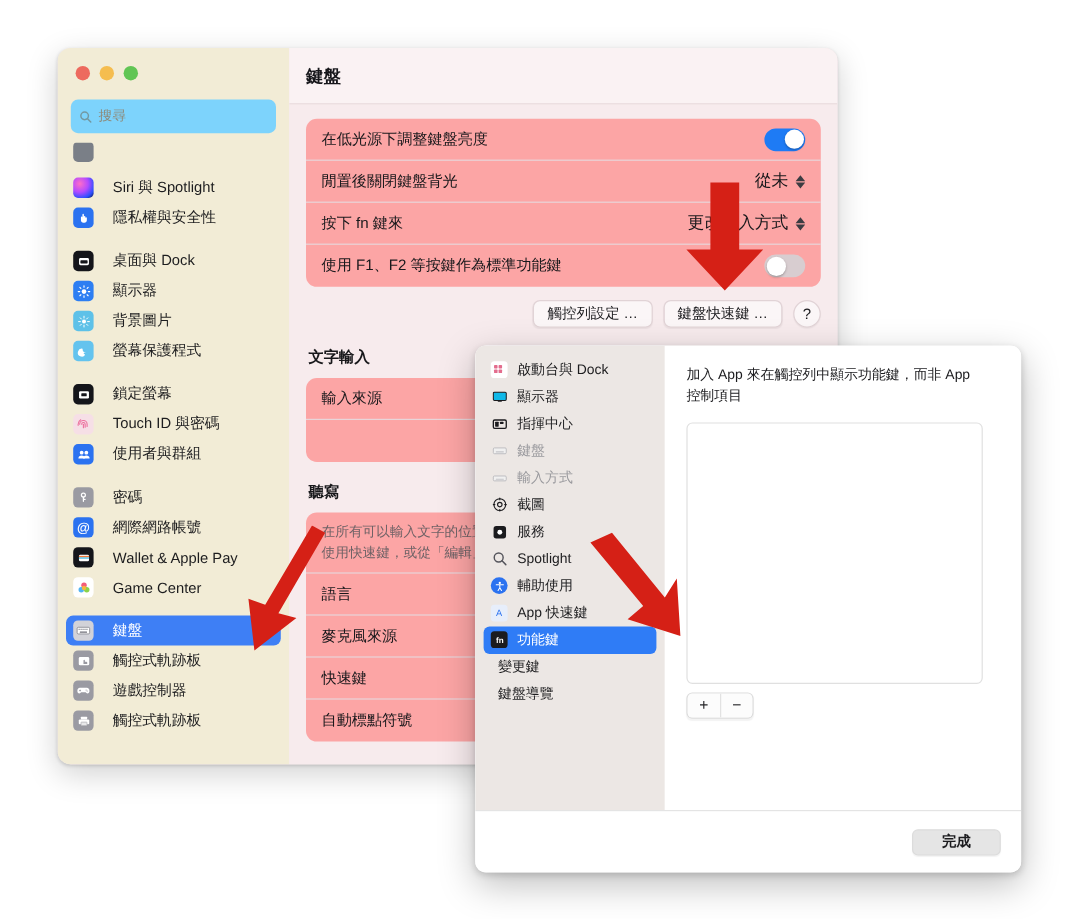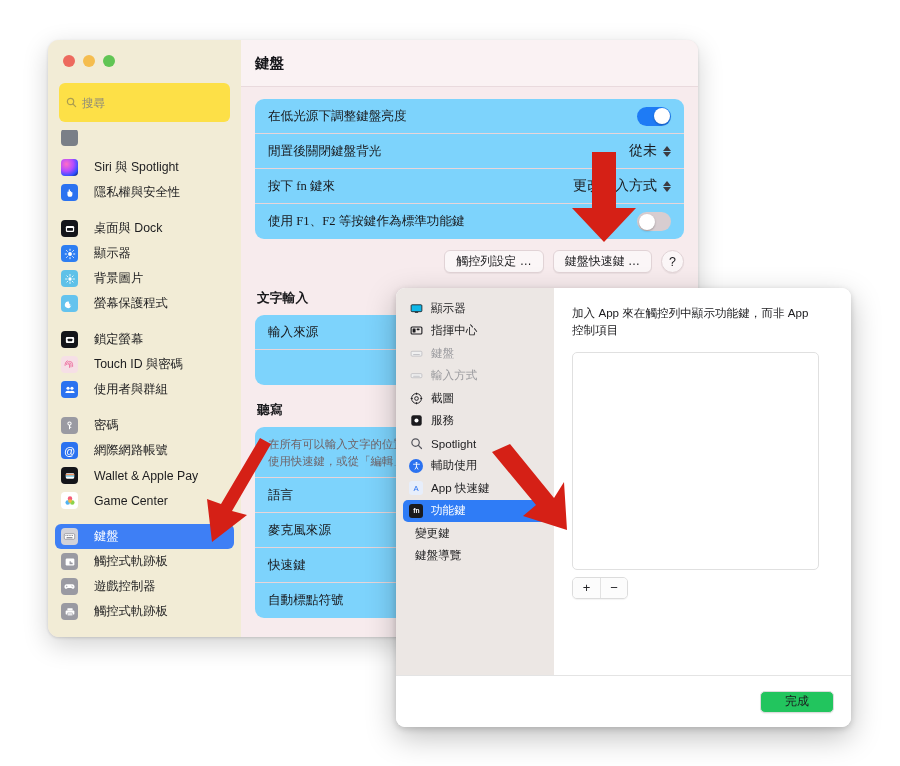--- a/index.html
+++ b/index.html
@@ -31,22 +31,22 @@
     flex: 0 0 193px;
   }
   .traffic { display:flex; gap:8px; padding: 15px 0 0 15px; }
   .light { width:12px; height:12px; border-radius:50%; }
   .l-red { background:#ed6a5e; }
   .l-yellow { background:#f5bd4f; }
   .l-green { background:#61c554; }
 
   .search-box {
     margin: 16px 11px 0 11px;
-    height: 39px;
-    background: #fde047;
+    height: 28px;
+    background: #7dd3fc;
     border-radius: 6px;
     display: flex; align-items: center;
     padding: 0 7px;
     gap: 5px;
   }
   .search-box .mag { width: 11px; height: 11px; flex: 0 0 11px; opacity:.55; }
   .search-input {
     border: 0; background: transparent; outline: none;
     font-family: inherit; font-size: 11.5px; color:#3b3b3b;
     width: 100%;
@@ -94,24 +94,23 @@
     height: 47px; flex:0 0 47px;
     display:flex; align-items:center;
     padding-left: 14px;
     font-size: 14.5px; font-weight: 700; color:#16161a;
     background:#faf2f3;
     border-bottom: 1px solid #e9dadd;
   }
   .sw-body { flex:1; overflow:hidden; padding: 12px 14px 0 14px; }
 
   .card {
-    background:#7dd3fc;
+    background:#fca5a5;
     border-radius: 9px;
     overflow:hidden;
-    font-family:Liberation Serif, serif;
   }
   .crow {
     display:flex; align-items:center;
     height: 35px;
     padding: 0 13px;
     font-size: 12.6px; color:#18181b;
     border-bottom: 1px solid #e8d5d9;
   }
   .crow:last-child { border-bottom: 0; }
   .crow .grow { flex:1; }
@@ -232,23 +231,23 @@
 
   .modal-footer {
     height: 52px; flex:0 0 52px;
     border-top: 1px solid #e4e4e4;
     display:flex; align-items:center; justify-content:flex-end;
     padding-right: 17px; background:#fff;
   }
   .done-btn {
     min-width: 58px; height: 22px;
     border:1px solid #dcdcdc; border-radius:5px;
-    background:#22c55e;
+    background:#e5e5e5;
     display:flex; align-items:center; justify-content:center;
-    font-size: 12px; font-weight:400; color:#1b1b1e;
+    font-size: 12px; font-weight:700; color:#1b1b1e;
     padding: 0 24px;
     box-shadow: 0 1px 1px rgba(0,0,0,.05);
   }
 
   
   .arrow { position:absolute; }
 </style>
 </head>
 <body>
 
@@ -558,20 +557,33 @@
 
       </div>
     </div>
   </div>
 
   <div class="modal">
     <div class="modal-main">
 
       <div class="modal-side">
         <div class="m-row">
+          <span class="m-icon" style="background:#fff">
+            <svg viewBox="0 0 14 14" width="12" height="12">
+                <g fill="#e36c8d">
+                  <rect x="2" y="2.6" width="3.4" height="3.4" rx=".7"></rect>
+                  <rect x="6.4" y="2.6" width="3.4" height="3.4" rx=".7"></rect>
+                  <rect x="2" y="7" width="3.4" height="3.4" rx=".7"></rect>
+                  <rect x="6.4" y="7" width="3.4" height="3.4" rx=".7"></rect>
+                </g>
+              </svg>
+          </span>
+          <span>啟動台與 Dock</span>
+        </div>
+        <div class="m-row">
           <span class="m-icon">
             <svg viewBox="0 0 14 14" width="13" height="13">
                 <rect x="1.2" y="3" width="11.6" height="7.4" rx="1" fill="#0fb8e8" stroke="#1b1b1e" stroke-width=".9"></rect>
                 <rect x="5.2" y="10.6" width="3.6" height="1" fill="#1b1b1e"></rect>
               </svg>
           </span>
           <span>顯示器</span>
         </div>
         <div class="m-row">
           <span class="m-icon">

